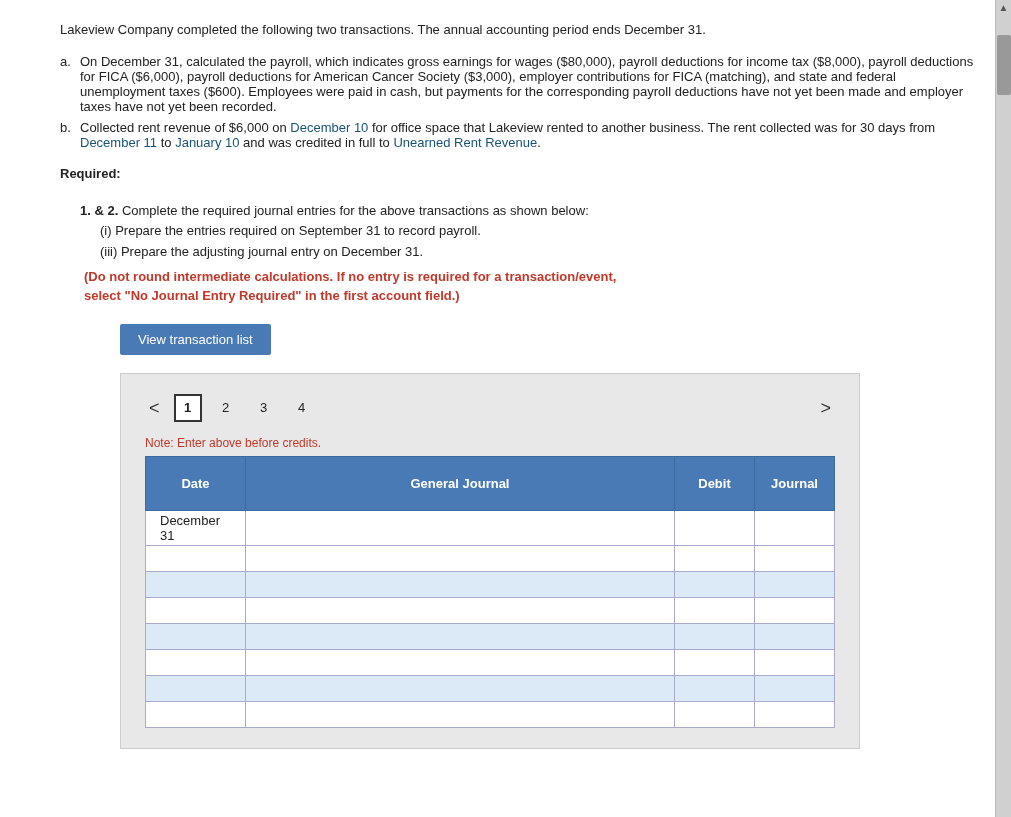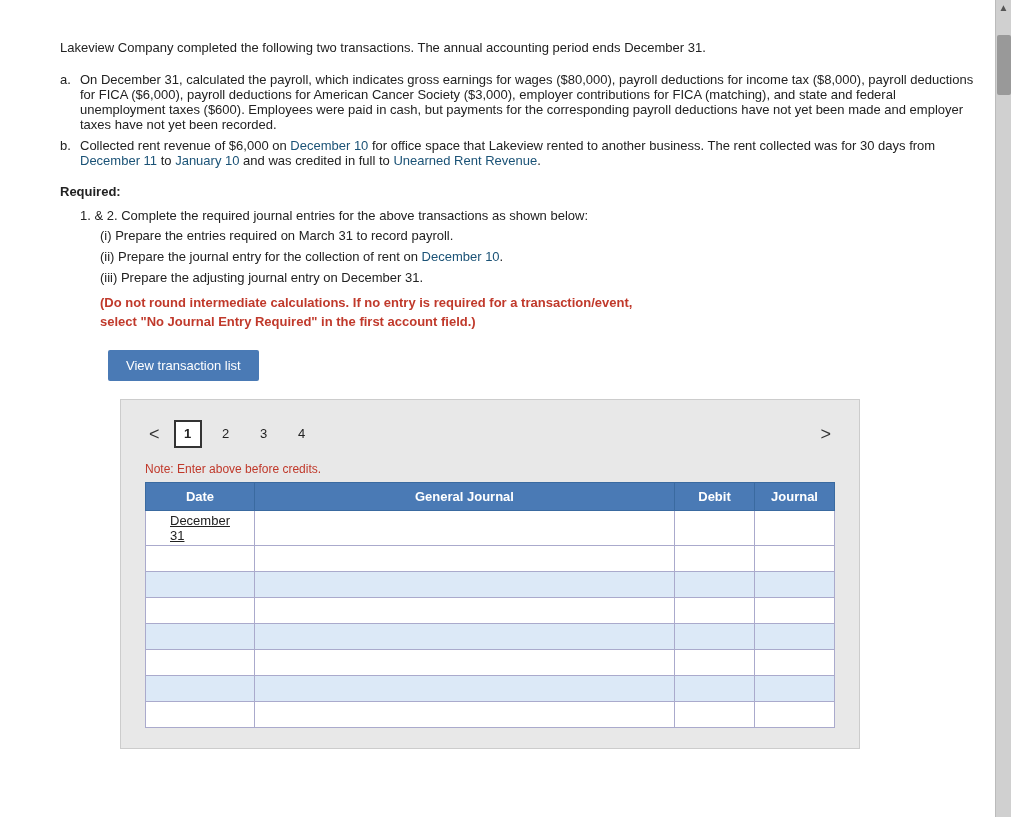--- a/index.html
+++ b/index.html
@@ -13,63 +13,62 @@
       background: #fff;
       max-width: 1011px;
       min-height: 817px;
       margin: 0 auto;
       padding: 20px 30px 20px 60px;
       position: relative;
     }
     .intro-text {
       margin-bottom: 14px;
       line-height: 1.5;
-      margin-top: 18px;
     }
     .list-outer {
       margin-bottom: 16px;
     }
     .list-outer > div {
       display: flex;
       margin-bottom: 6px;
     }
     .list-outer > div > .label {
       min-width: 20px;
       font-weight: normal;
     }
     .list-outer > div > .content {
       flex: 1;
     }
     .required-section {
       margin-bottom: 14px;
     }
     .required-title {
       font-weight: bold;
-      margin-bottom: 7px;
+      margin-bottom: 20px;
     }
     .required-sub {
       margin-left: 20px;
       line-height: 1.6;
     }
     .required-sub .bold {
-      font-weight: normal;
+      font-weight: bold;
     }
     .required-sub .roman {
       margin-left: 20px;
       line-height: 1.6;
     }
     .red-note {
       color: #c0392b;
       font-weight: bold;
-      margin-left: 40px;
+      margin-left: 24px;
       margin-top: 4px;
       line-height: 1.5;
     }
     .view-btn-wrap {
-      margin: 18px 0 18px 48px;
+      margin: 18px 0 18px 60px;
     }
     .view-btn {
       background: #4a7ab5;
       color: #fff;
       border: none;
       padding: 8px 18px;
       font-size: 13px;
       cursor: pointer;
       border-radius: 2px;
     }
@@ -145,21 +144,21 @@
     }
     .journal-table {
       width: 100%;
       border-collapse: collapse;
       font-size: 13px;
     }
     .journal-table thead tr th {
       background: #4a7ab5;
       color: #fff;
       text-align: center;
-      padding: 6px 8px;
+      padding: 19px 8px;
       border: 1px solid #3a6aa0;
       font-weight: bold;
     }
     .journal-table thead tr th:first-child {
       width: 100px;
       text-align: center;
     }
     .journal-table thead tr th:nth-child(2) {
     }
     .journal-table thead tr th:nth-child(3),
@@ -239,22 +238,21 @@
         <span class="highlighted-blue">Unearned Rent Revenue</span>.
       </span>
     </div>
   </div>
 
   <div class="required-section">
     <div class="required-title">Required:</div>
     <div class="required-sub">
       <span class="bold">1. &amp; 2.</span>
       <span>  Complete the required journal entries for the above transactions as shown below:</span>
-      <div class="roman">(i) Prepare the entries required on March 31 to record payroll.</div>
-      <div class="roman">(ii) Prepare the journal entry for the collection of rent on <span class="highlighted-blue">December 10</span>.</div>
+      <div class="roman">(i) Prepare the entries required on September 31 to record payroll.</div>
       <div class="roman">(iii) Prepare the adjusting journal entry on December 31.</div>
     </div>
     <div class="red-note">
       (Do not round intermediate calculations. If no entry is required for a transaction/event,<br>
       select "No Journal Entry Required" in the first account field.)
     </div>
   </div>
 
   <div class="view-btn-wrap">
     <button class="view-btn">View transaction list</button>
@@ -278,21 +276,21 @@
       <thead>
         <tr>
           <th>Date</th>
           <th>General Journal</th>
           <th>Debit</th>
           <th>Journal</th>
         </tr>
       </thead>
       <tbody>
         <tr>
-          <td style="padding: 2px 24px; vertical-align: middle; background:#fff; font-size:13px;text-decoration:underline;">December 31</td>
+          <td style="padding: 2px 14px; vertical-align: middle; background:#fff; font-size:13px;">December 31</td>
           <td><input type="text" style=""></td>
           <td><input type="text" style=""></td>
           <td><input type="text" style=""></td>
         </tr>
         <tr>
           <td style="background:#fff;"></td>
           <td><input type="text" style=""></td>
           <td><input type="text" style=""></td>
           <td><input type="text" style=""></td>
         </tr>

